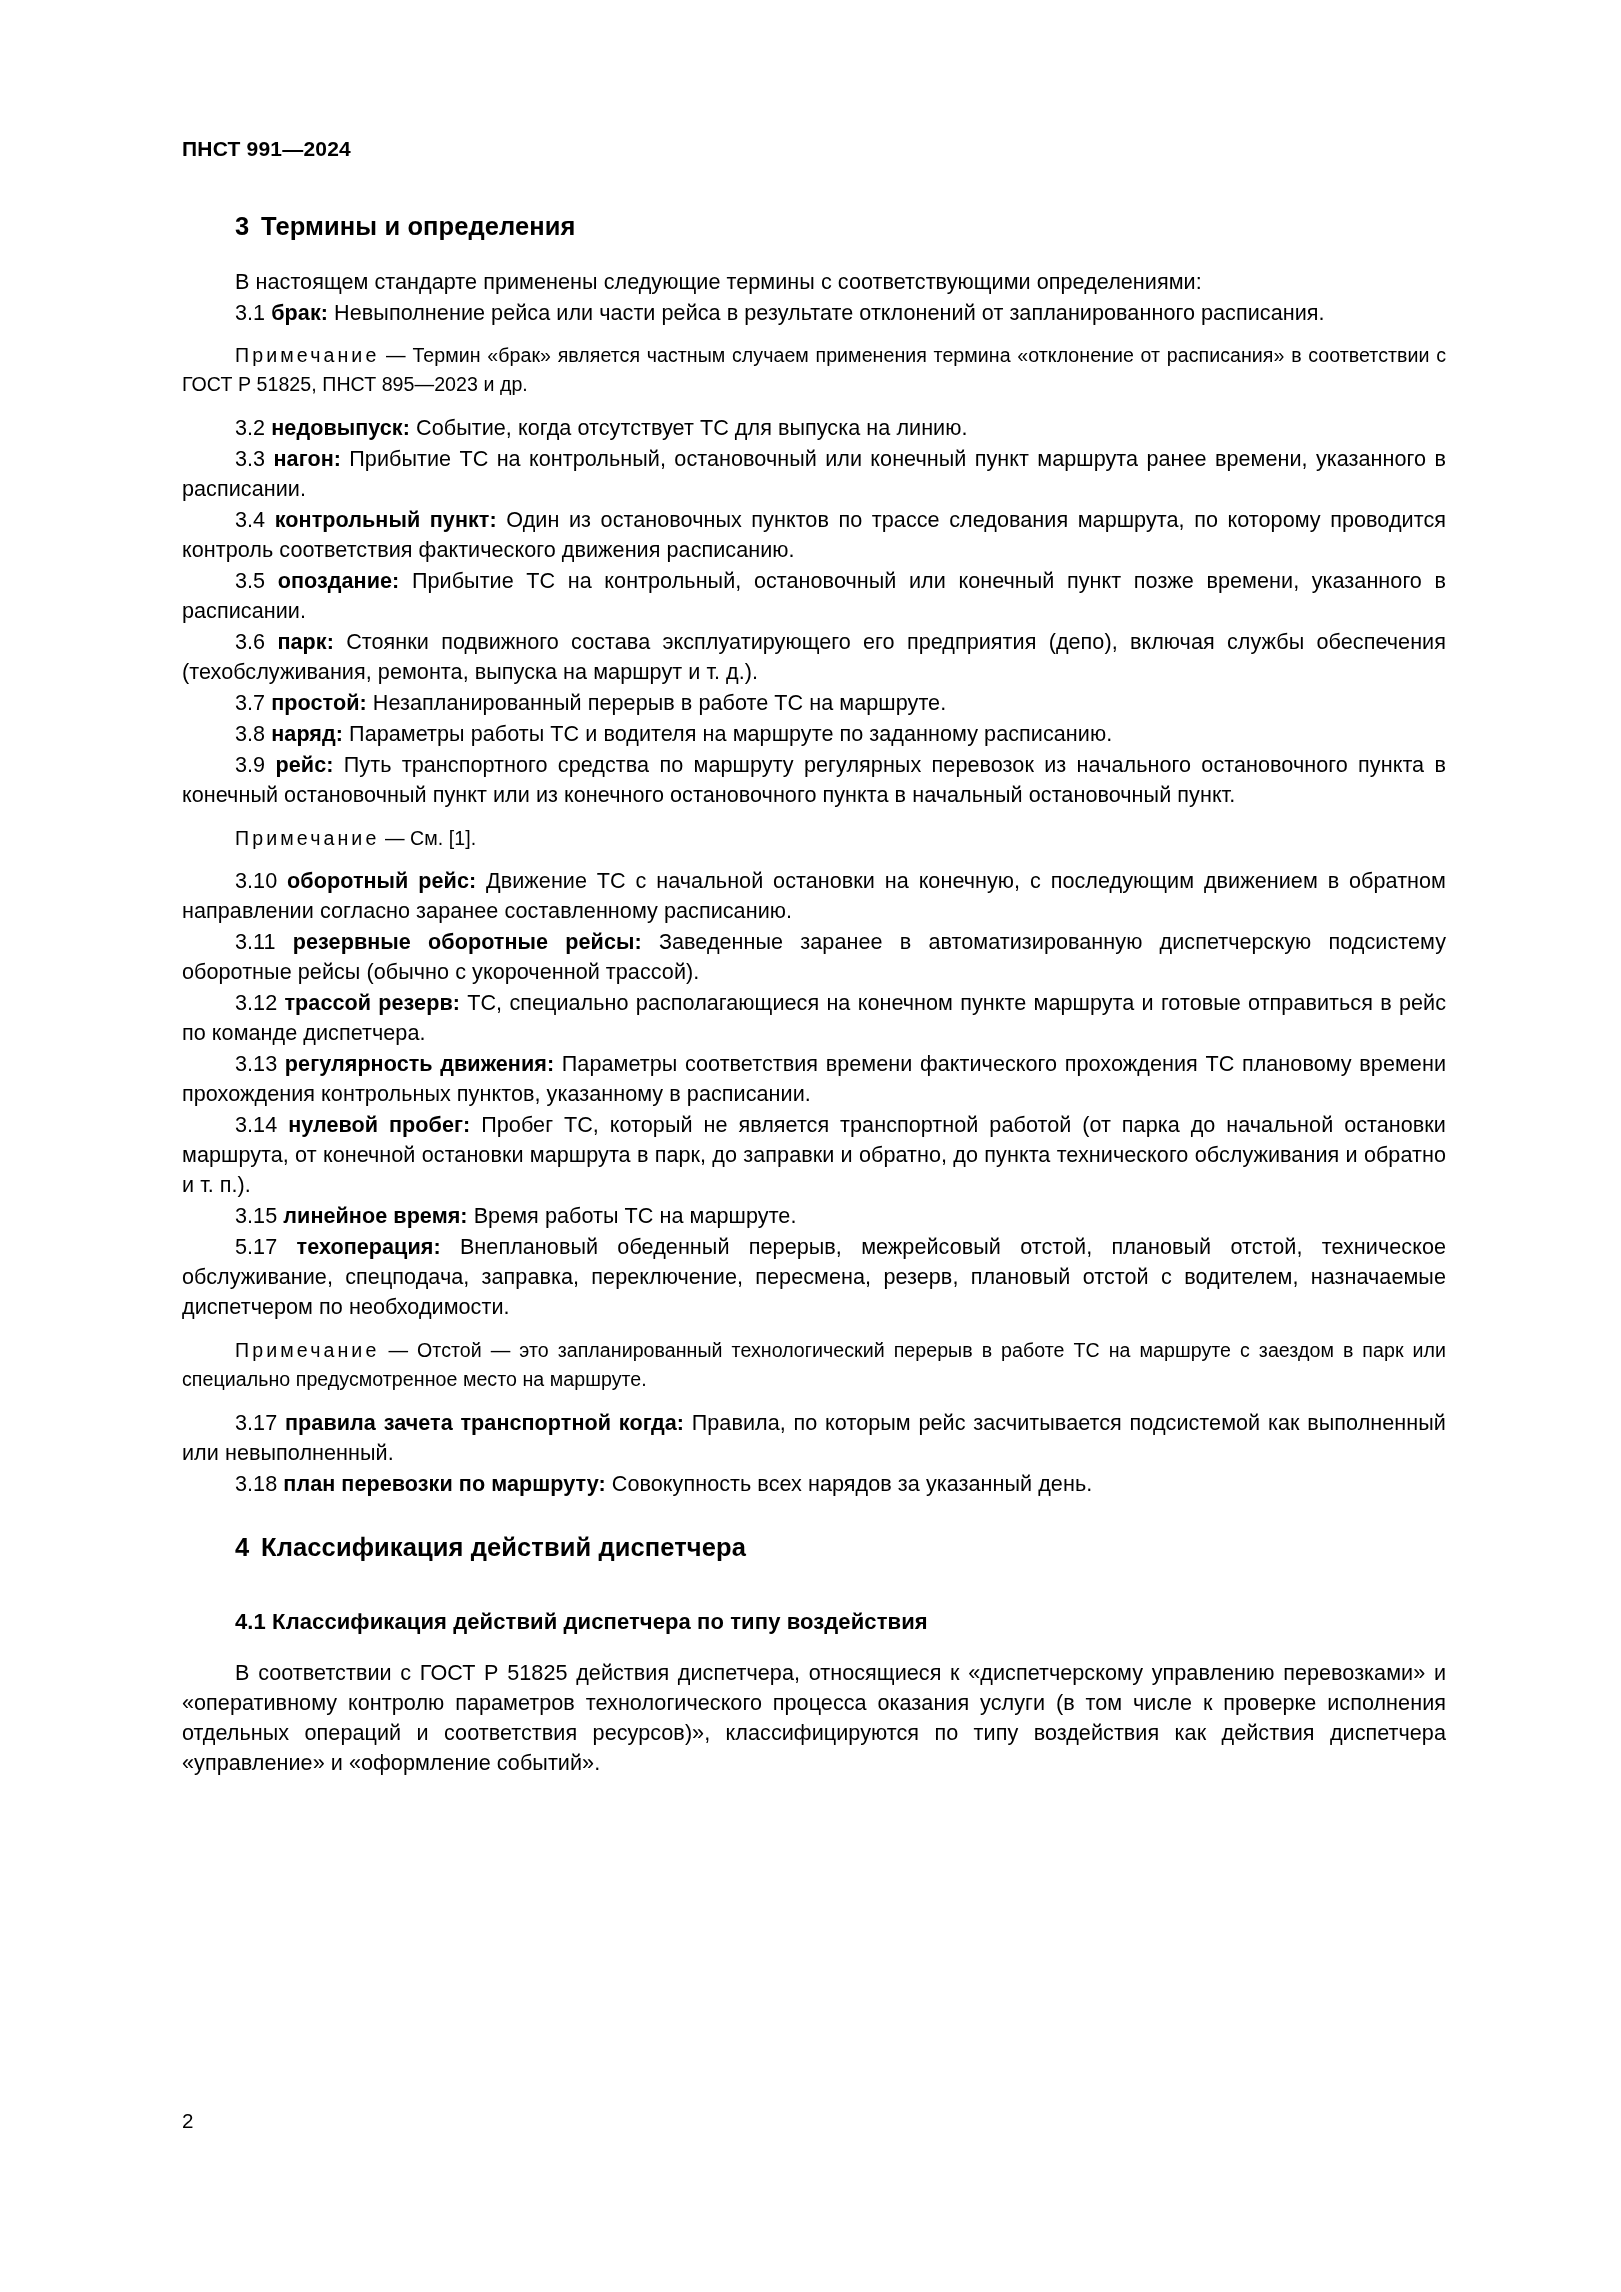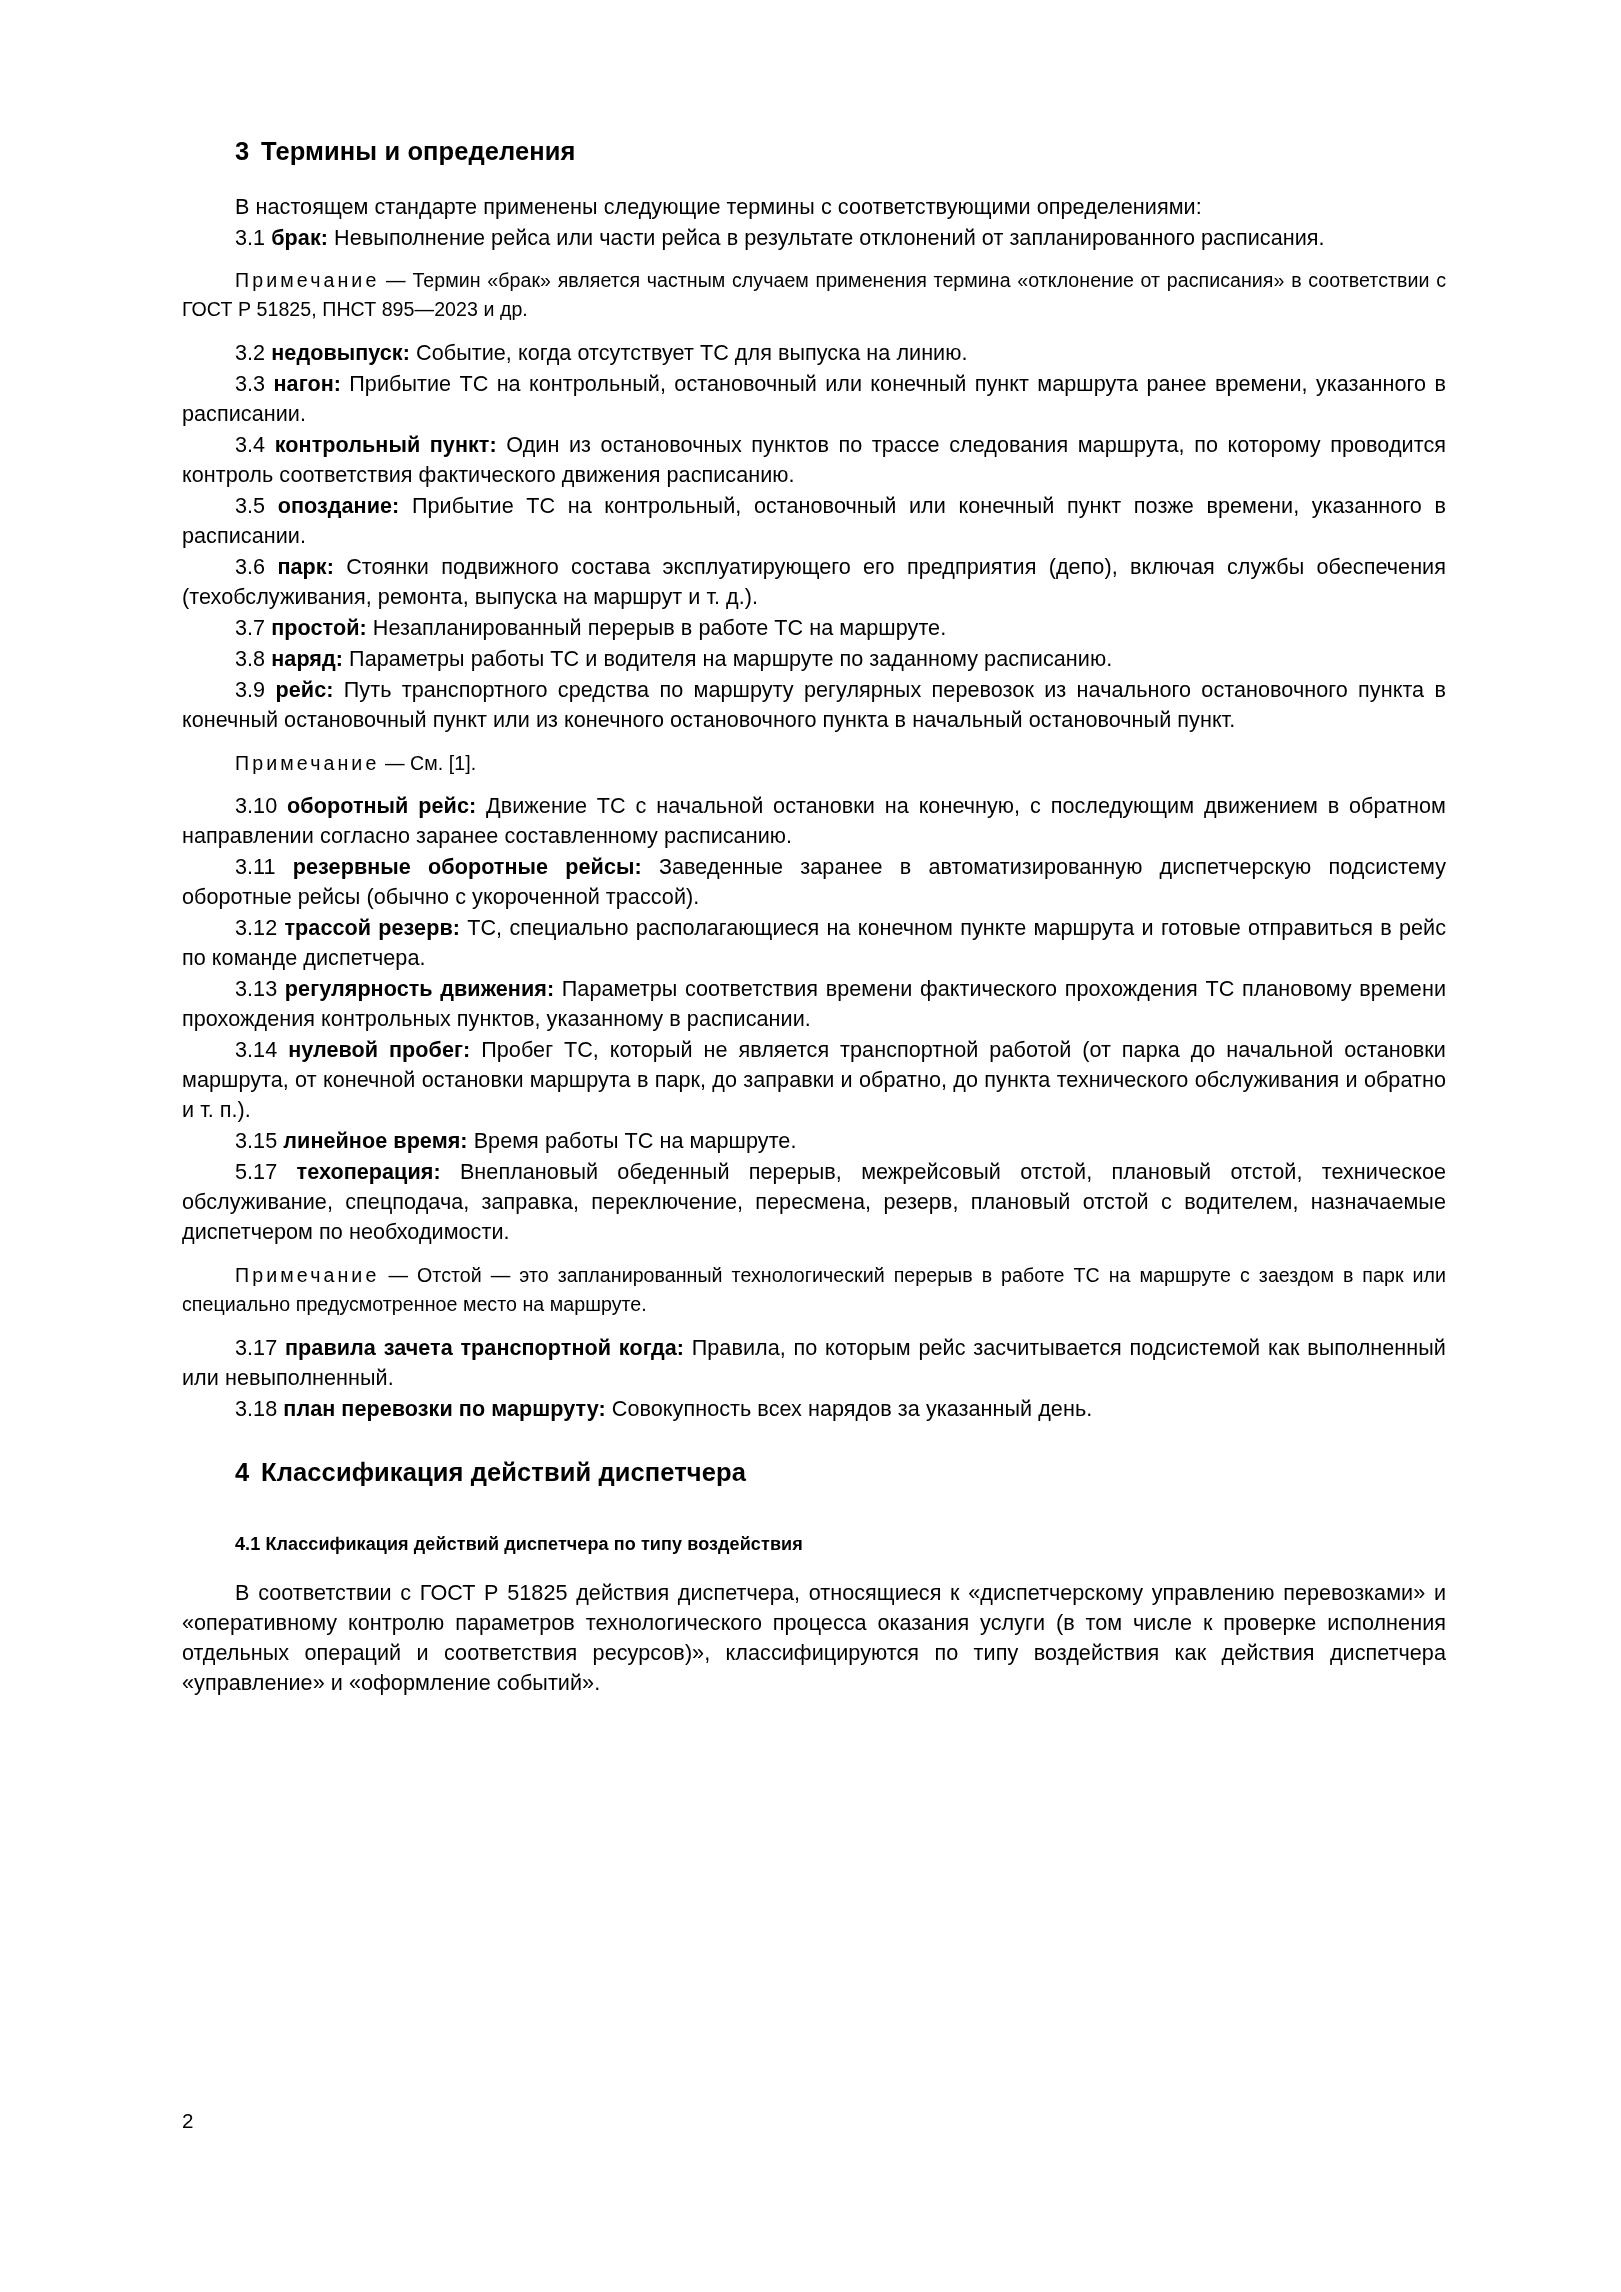--- a/index.html
+++ b/index.html
@@ -36,21 +36,21 @@
     font-weight: bold;
     margin: 0 0 25.5px 0;
     padding-left: 53px;
     letter-spacing: 0.1px;
   }
   h2.section .num {
     display: inline-block;
     margin-right: 11.8px;
   }
   h3.subsection {
-    font-size: 18px;
+    font-size: 22px;
     font-weight: bold;
     margin: 0 0 23.5px 0;
     padding-left: 53px;
     letter-spacing: 0.1px;
   }
   p.para {
     font-size: 21.6px;
     line-height: 30px;
     margin: 0 0 1px 0;
     text-align: justify;
@@ -80,20 +80,21 @@
     font-size: 20.6px;
   }
 </style>
 </head>
 <body>
 
 <div class="page">
 
   <div class="content">
 
+    <div class="header-line">ПНСТ 991—2024</div>
 
     <h2 class="section">
       <span class="num">3</span><span>Термины и определения</span>
     </h2>
 
     <p class="para">В настоящем стандарте применены следующие термины с соответствующими определениями:</p>
 
     <p class="para">
       <span>3.1</span>
       <span class="term">брак:</span>

